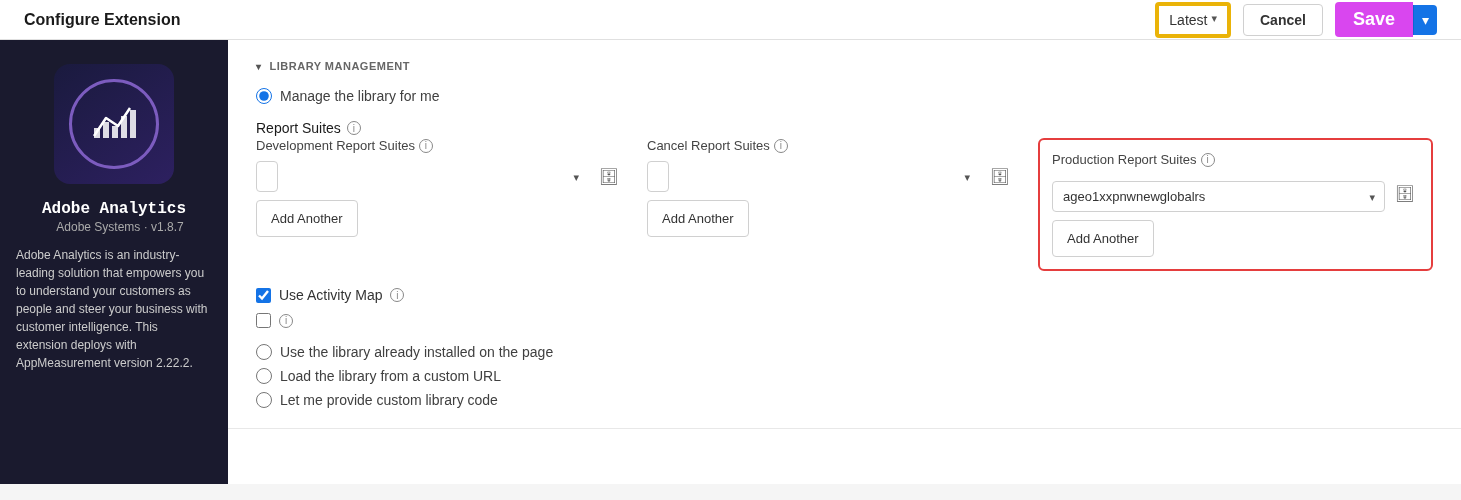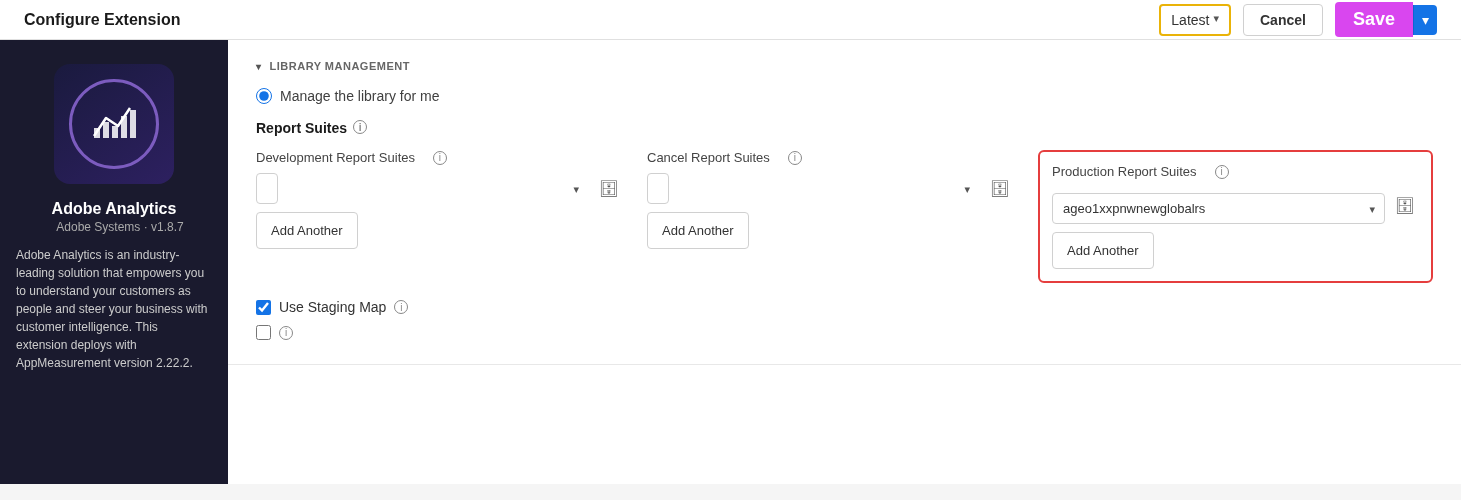--- a/index.html
+++ b/index.html
@@ -8,21 +8,21 @@
     
     .header {
       display: flex; align-items: center; justify-content: space-between;
       padding: 0 24px; height: 40px; background: #fff;
       border-bottom: 1px solid #e0e0e0;
     }
     .header-title { font-size: 16px; font-weight: 600; color: #1a1a1a; }
     .header-right { display: flex; align-items: center; gap: 12px; }
     .version-selector {
       display: flex; align-items: flex-start; gap: 4px;
-      border: 2px solid #eab308; border-radius: 4px;
+      border: 4px solid #eab308; border-radius: 4px;
       padding: 6px 10px; background: #fff; cursor: pointer;
       font-size: 14px; color: #333;
     }
     .cancel-btn {
       padding: 7px 16px; border: 1px solid #d0d0d0; border-radius: 4px;
       background: #fff; cursor: pointer; font-size: 14px; color: #333; font-weight: bold;
     }
     .save-group { display: flex; align-items: center; }
     .save-btn {
       padding: 7px 18px; border: none; border-radius: 4px 0 0 4px;
@@ -48,21 +48,21 @@
       background: linear-gradient(145deg, #1a1a3e, #2d2060);
       display: flex; align-items: center; justify-content: center;
       margin-bottom: 16px; position: relative; overflow: hidden;
     }
     .app-icon-inner {
       width: 90px; height: 90px; border-radius: 50%;
       border: 3px solid #7c5cbf;
       display: flex; align-items: center; justify-content: center;
     }
     .app-icon svg { width: 56px; height: 56px; }
-    .app-name { color: #fff; font-size: 16px; font-weight: 600; text-align: center; margin-bottom: 2px; }
+    .app-name { color: #fff; font-size: 16px; font-weight: 600; text-align: center; margin-bottom: 2px; font-family: Liberation Mono, monospace; }
     .app-vendor { color: #aaa; font-size: 12px; text-align: center; margin-bottom: 12px; margin-left: 12px; }
     .app-description { color: #ccc; font-size: 12px; line-height: 1.5; text-align: left; }
 
     
     .content { flex: 1; background: #fff; overflow-y: auto; padding: 0; }
 
     
     .section { padding: 20px 28px; border-bottom: 1px solid #e8e8e8; }
 
     
@@ -74,35 +74,35 @@
     .chevron-icon { color: #555; font-size: 10px; }
 
     
     .radio-group { display: flex; flex-direction: column; gap: 8px; margin-bottom: 16px; }
     .radio-item { display: flex; align-items: center; gap: 8px; cursor: pointer; }
     .radio-item input[type="radio"] { accent-color: #1473e6; width: 16px; height: 16px; cursor: pointer; }
     .radio-label { font-size: 14px; color: #404040; }
 
     
     .report-suites-header {
-      display: flex; align-items: flex-start; gap: 6px;
-      font-size: 14px; font-weight: 700; color: #1a1a1a; margin-bottom: 14px;
+      display: flex; align-items: center; gap: 6px;
+      font-size: 14px; font-weight: 400; color: #1a1a1a; margin-bottom: 2px;
     }
     .info-icon {
       width: 14px; height: 14px; border-radius: 50%;
       border: 1px solid #888; color: #888; font-size: 10px;
       display: inline-flex; align-items: center; justify-content: center;
       cursor: pointer; flex-shrink: 0;
     }
 
     
     .suites-grid { display: flex; gap: 24px; margin-bottom: 16px; flex-wrap: wrap; }
     .suite-column { flex: 1; min-width: 280px; }
     .suite-label {
-      display: flex; align-items: center; gap: 18px;
+      display: flex; align-items: center; gap: 4px;
       font-size: 13px; color: #444; margin-bottom: 8px;
     }
     .suite-input-row { display: flex; align-items: center; gap: 6px; margin-bottom: 8px; }
     .suite-select {
       flex: 1; padding: 7px 10px; border: 1px solid #d0d0d0; border-radius: 4px;
       font-size: 13px; color: #333; background: #fff; appearance: none;
       cursor: pointer;
     }
     .select-wrapper { position: relative; flex: 1; }
     .select-wrapper::after {
@@ -247,25 +247,39 @@
             <div class="db-icon">🗄</div>
           </div>
           <button class="add-another-btn">Add Another</button>
         </div>
 
       </div>
 
       <div class="checkbox-group">
         <label class="checkbox-item">
           <input type="checkbox" checked="" style="">
-          <span class="checkbox-label">Use Staging Map</span>
+          <span class="checkbox-label">Use Activity Map</span>
           <span class="info-icon">i</span>
         </label>
         <label class="checkbox-item">
           <input type="checkbox" style="">
           <span class="info-icon">i</span>
         </label>
       </div>
 
+      <div class="other-options">
+        <label class="radio-item">
+          <input type="radio" name="library-option" style="">
+          <span class="radio-label">Use the library already installed on the page</span>
+        </label>
+        <label class="radio-item">
+          <input type="radio" name="library-option" style="">
+          <span class="radio-label">Load the library from a custom URL</span>
+        </label>
+        <label class="radio-item">
+          <input type="radio" name="library-option" style="">
+          <span class="radio-label">Let me provide custom library code</span>
+        </label>
+      </div>
 
     </div>
   </div>
 </div>
 
 </body></html>

